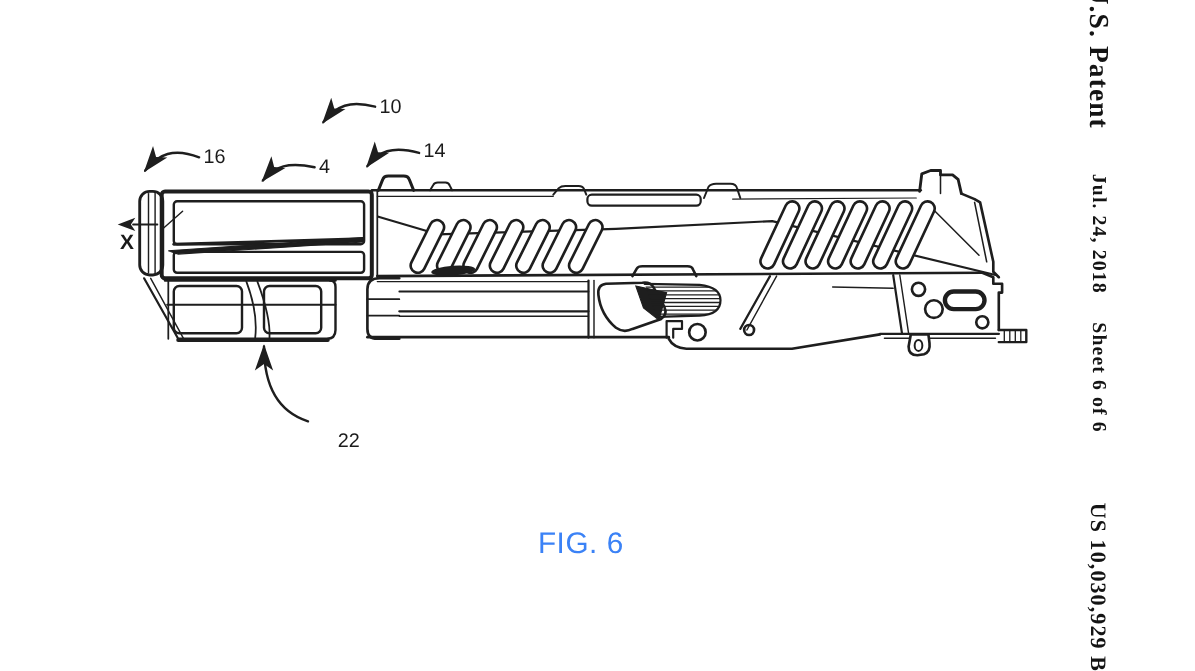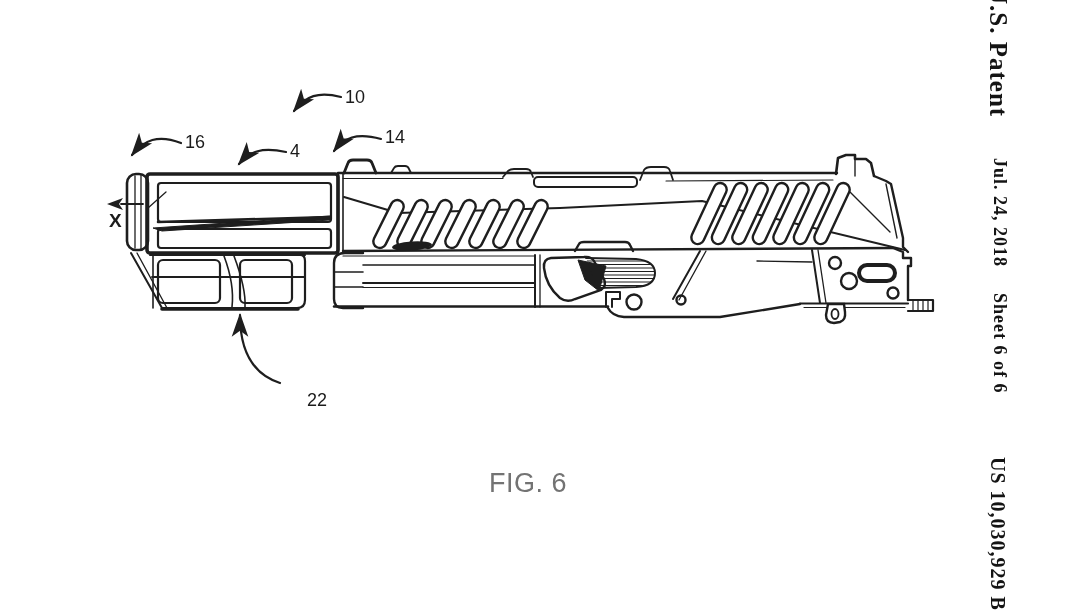--- a/index.html
+++ b/index.html
@@ -34,24 +34,24 @@
   }
   #ref-10{left:345px;top:87px;}
   #ref-16{left:185px;top:132px;}
   #ref-12{left:290px;top:141px;}
   #ref-14{left:385px;top:127px;text-align:right;}
   #ref-22{left:283px;top:390px;margin-left:24px;}
   #axis-x{left:109px;top:210px;font-weight:bold;font-size:19px;}
 
   #fig-caption{
     position:absolute;
-    left:489px;top:468px;
+    left:489px;top:479px;
     font-size:27px;
     letter-spacing:.5px;
-    color:#737373;
+    color:#3b82f6;
     font-family:"Liberation Sans",sans-serif;
   }
   svg{position:absolute;left:0;top:0;}
   .ln{fill:none;stroke:#1e1e1e;stroke-linecap:round;stroke-linejoin:round;}
   .cap{fill:#ffffff;stroke:#1e1e1e;stroke-width:2.4;}
 </style>
 </head>
 <body>
 
 <div id="page">

